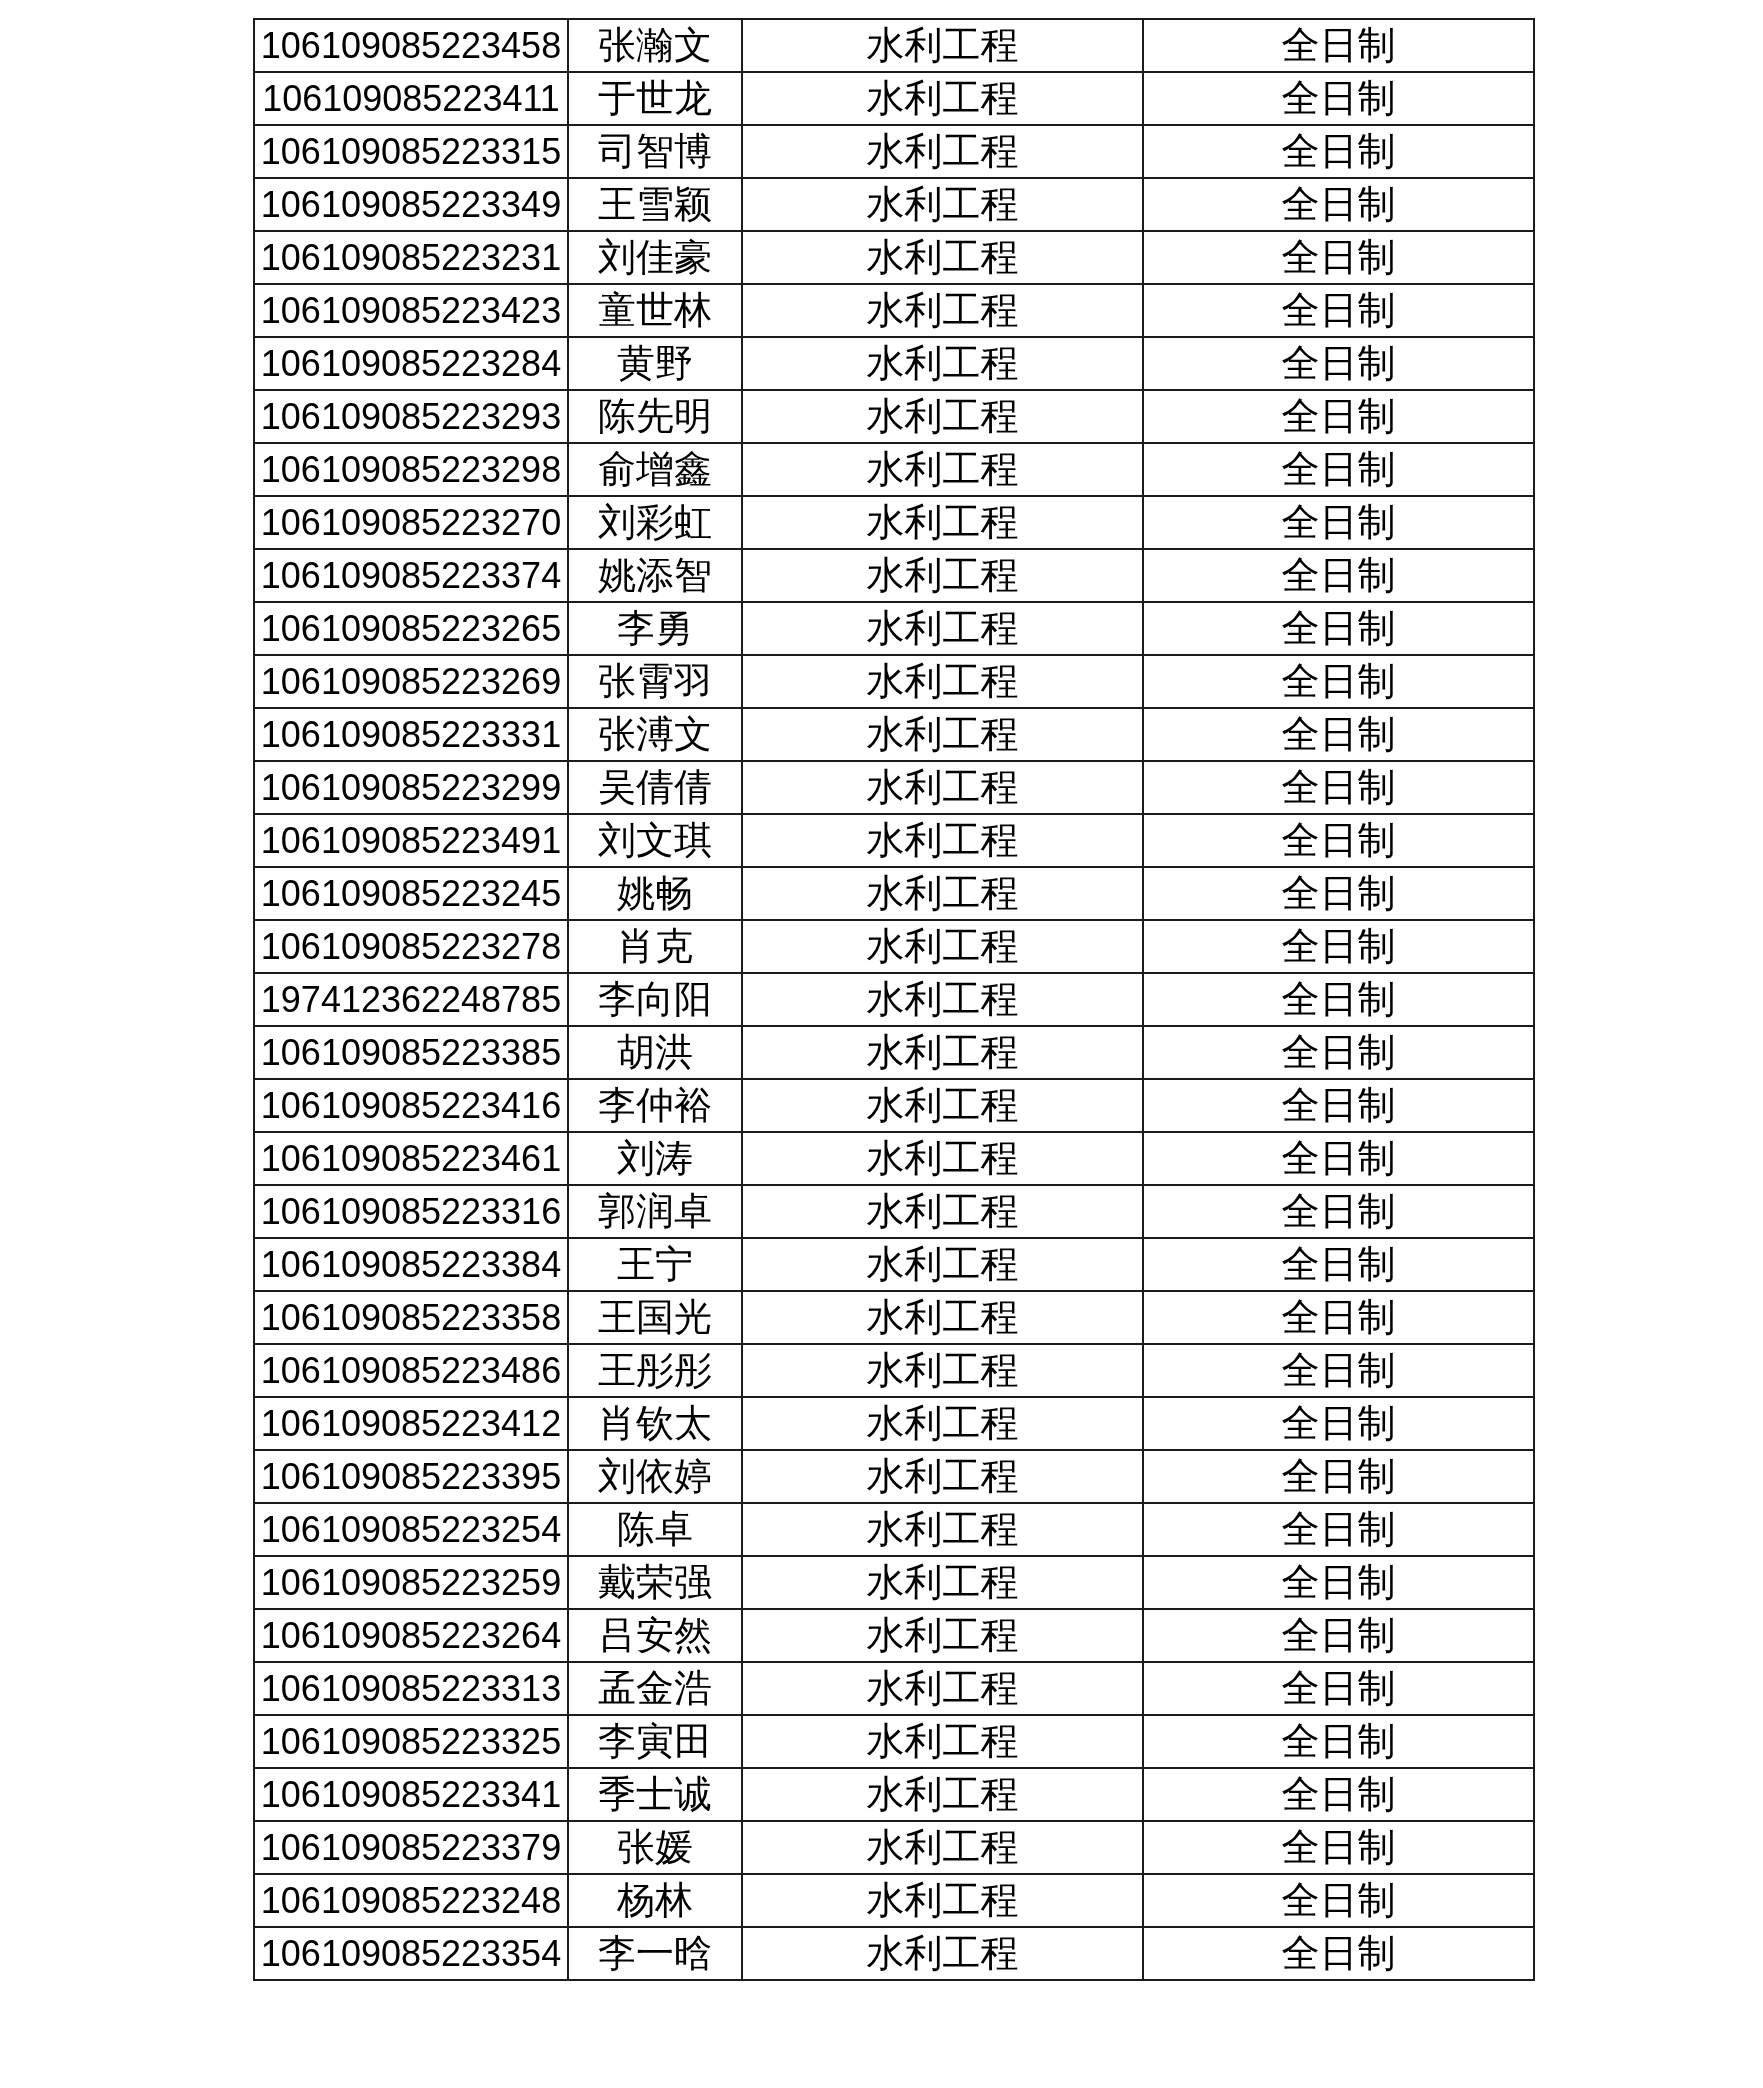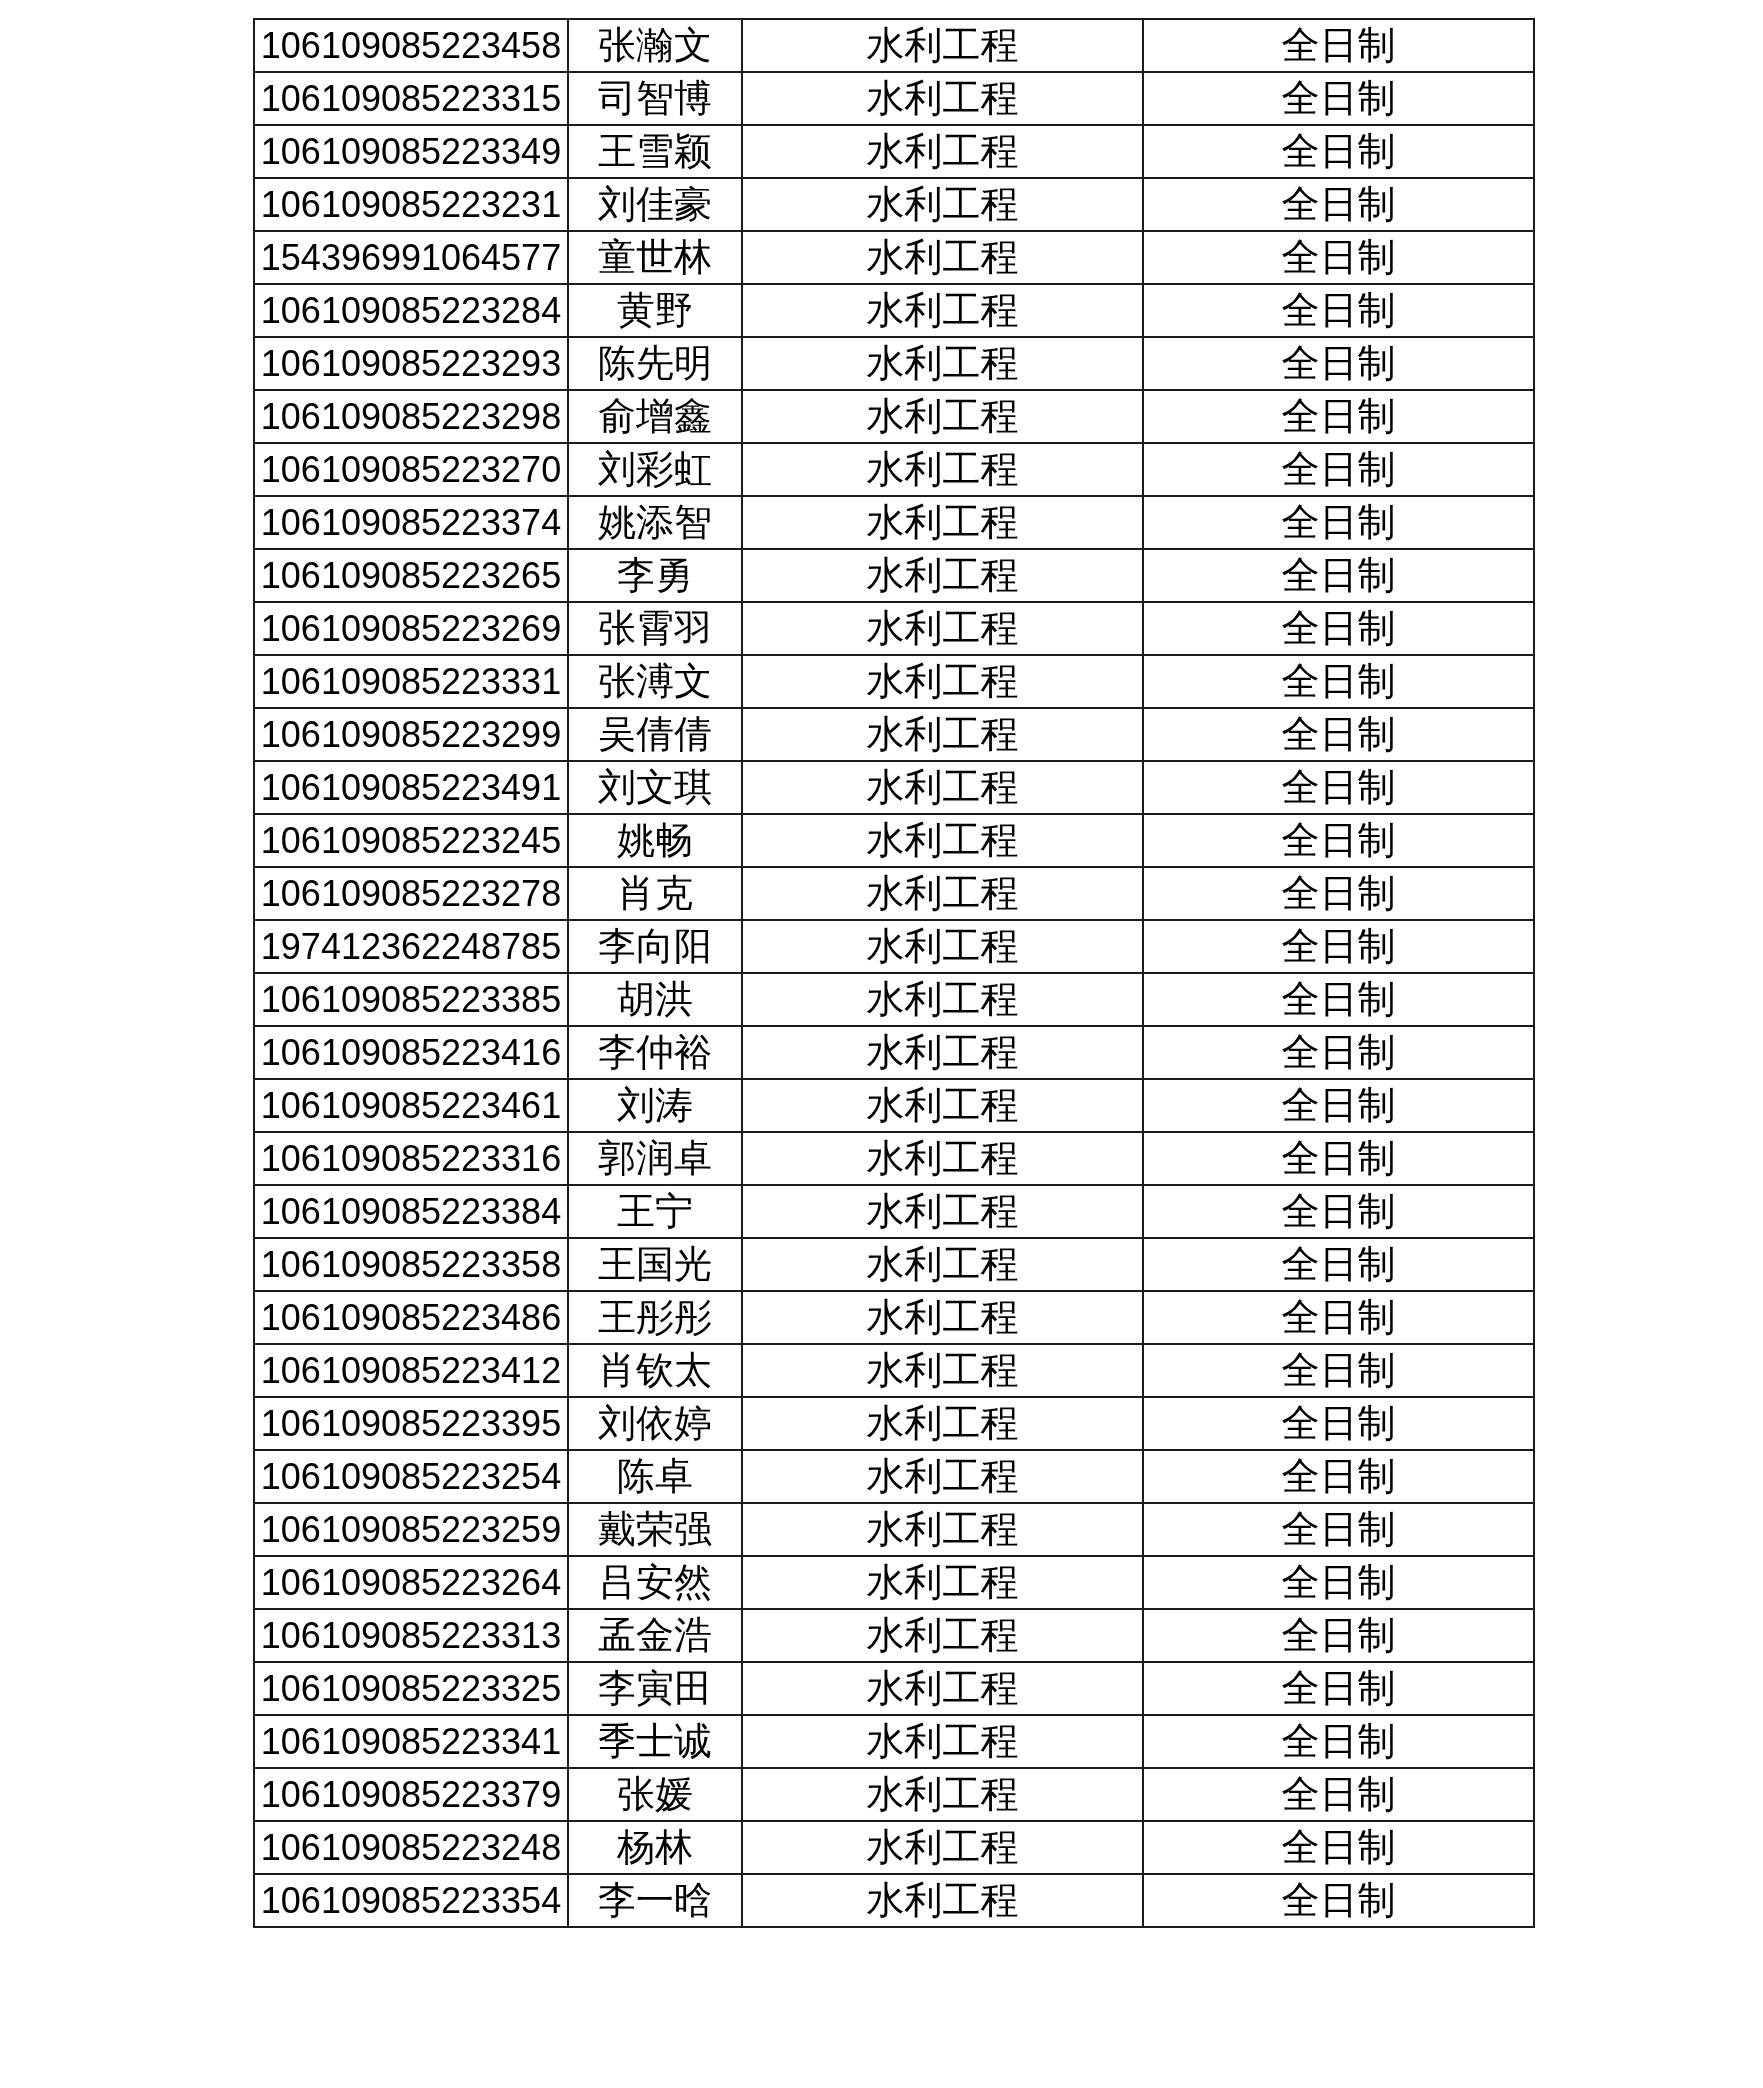--- a/index.html
+++ b/index.html
@@ -61,39 +61,45 @@
       <col class="c-mode">
     </colgroup>
     <tbody>
         <tr>
     <td class="cell-id">106109085223458</td>
     <td class="cell-name">张瀚文</td>
     <td class="cell-major">水利工程</td>
     <td class="cell-mode">全日制</td>
   </tr>
         <tr>
+    <td class="cell-id">106109085223411</td>
+    <td class="cell-name">于世龙</td>
+    <td class="cell-major">水利工程</td>
+    <td class="cell-mode">全日制</td>
+  </tr>
+        <tr>
     <td class="cell-id">106109085223315</td>
     <td class="cell-name">司智博</td>
     <td class="cell-major">水利工程</td>
     <td class="cell-mode">全日制</td>
   </tr>
         <tr>
     <td class="cell-id">106109085223349</td>
     <td class="cell-name">王雪颖</td>
     <td class="cell-major">水利工程</td>
     <td class="cell-mode">全日制</td>
   </tr>
         <tr>
     <td class="cell-id">106109085223231</td>
     <td class="cell-name">刘佳豪</td>
     <td class="cell-major">水利工程</td>
     <td class="cell-mode">全日制</td>
   </tr>
         <tr>
-    <td class="cell-id">154396991064577</td>
+    <td class="cell-id">106109085223423</td>
     <td class="cell-name">童世林</td>
     <td class="cell-major">水利工程</td>
     <td class="cell-mode">全日制</td>
   </tr>
         <tr>
     <td class="cell-id">106109085223284</td>
     <td class="cell-name">黄野</td>
     <td class="cell-major">水利工程</td>
     <td class="cell-mode">全日制</td>
   </tr>

